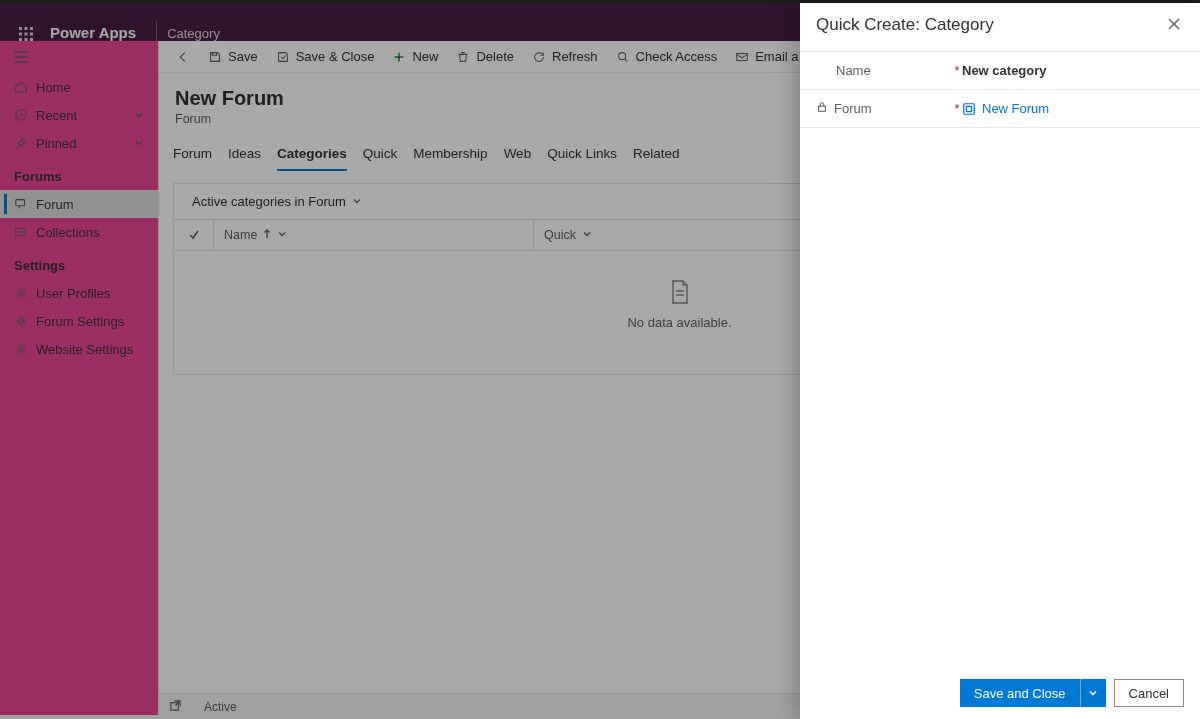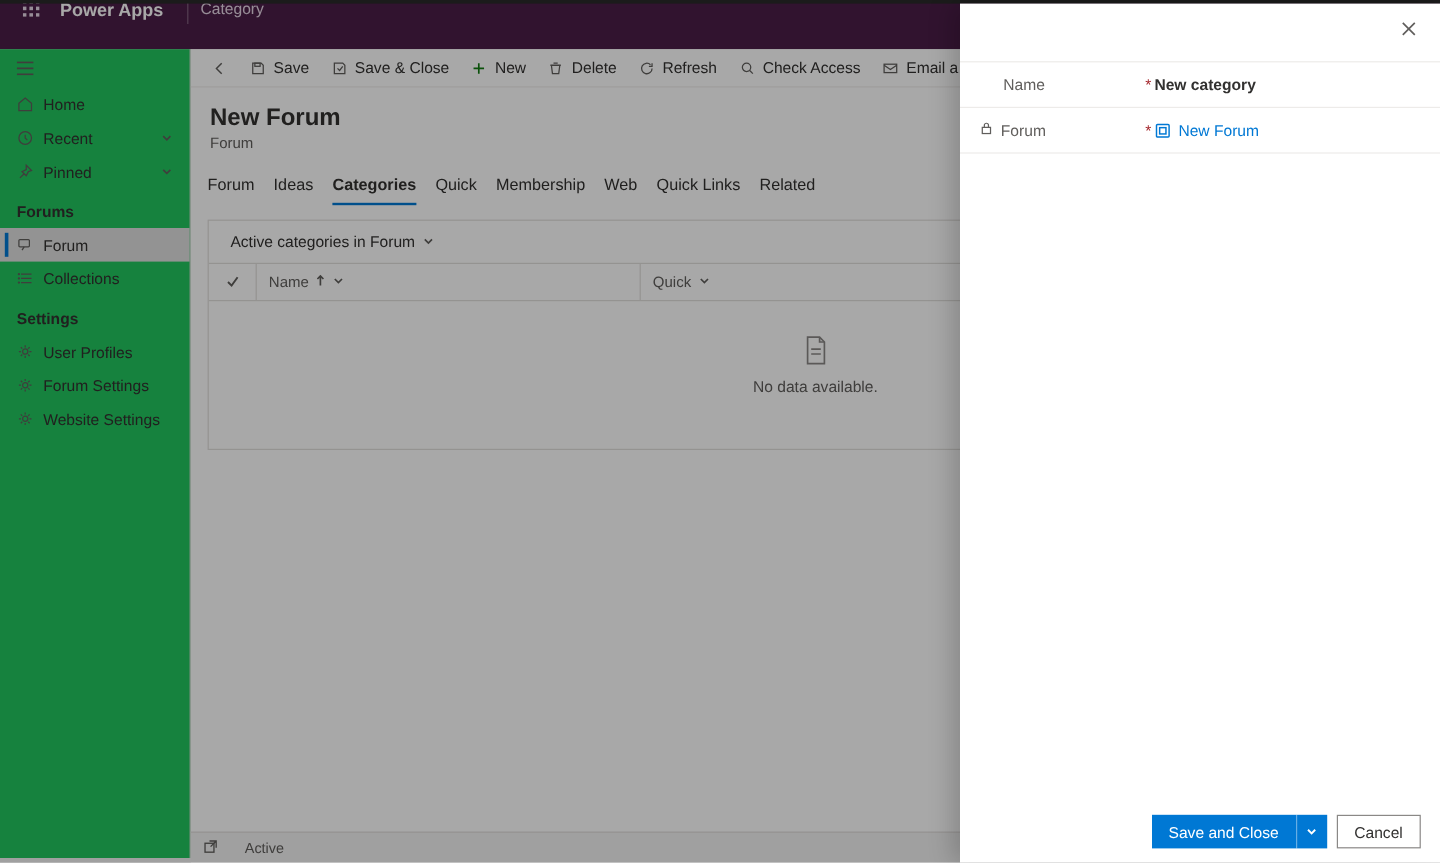--- a/index.html
+++ b/index.html
@@ -1,27 +1,27 @@
 <!DOCTYPE html>
 <html><head>
 <meta charset="utf-8">
 <style>
 * { margin: 0; padding: 0; box-sizing: border-box; font-family: "Segoe UI", Arial, sans-serif; }
 body { width: 1200px; height: 719px; overflow: hidden; position: relative; background: #f3f3f3; }
 
 
-.topbar { height: 41px; background: #4b1e48; color: #fff; display: flex; align-items: flex-start; padding: 0 6px; }
+.topbar { height: 41px; background: #4b1e48; color: #fff; display: flex; align-items: flex-end; padding: 0 6px; }
 .waffle { width: 40px; display: flex; justify-content: center; align-items: center; }
 .waffle svg { fill: #e6d6e5; }
 .brand { font-size: 15px; font-weight: 600; padding: 0 10px 0 4px; }
 .divider-v { width: 1px; height: 20px; background: rgba(255,255,255,.3); margin: 0 10px; }
 .crumb { font-size: 13px; color: #e6d6e5; }
 
 
-.leftnav { position: absolute; top: 41px; left: 0; width: 159px; bottom: 4px; background: #22c55e; border-right: 1px solid #e1dfdd; }
+.leftnav { position: absolute; top: 41px; left: 0; width: 159px; bottom: 4px; background: #ec4899; border-right: 1px solid #e1dfdd; }
 .hamrow { height: 32px; display: flex; align-items: center; padding-left: 14px; }
 .navitem { height: 28px; display: flex; align-items: center; padding: 0 14px; font-size: 13px; color: #323130; cursor: pointer; position: relative; }
 .navitem .ico { width: 22px; display: flex; align-items: center; }
 .navitem .chev { margin-left: auto; }
 .navitem.sel { background: #e0e0e0; }
 .navitem.sel::before { content: ""; position: absolute; left: 4px; top: 4px; bottom: 4px; width: 3px; background: #0078d4; }
 .navgrp { font-size: 13px; font-weight: 600; color: #323130; padding: 12px 14px 6px; }
 
 
 .cmdbar { position: absolute; top: 41px; left: 159px; right: 0; height: 32px; background: #fff; border-bottom: 1px solid #edebe9; display: flex; align-items: center; padding: 0 8px; gap: 0; }
@@ -330,20 +330,21 @@
         <rect x="2" y="4" width="8" height="8"></rect>
         <path d="M6 2h6v6M12 2L7 7"></path>
       </svg></span>
   <span>Active</span>
 </div>
 
 <div class="scrim"></div>
 
 <div class="panel">
   <div class="ptitle">
+    <span>Quick Create: Category</span>
     <span class="close">
       <svg width="12" height="12" viewBox="0 0 12 12" stroke="#605e5c" stroke-width="1.4">
           <line x1="1" y1="1" x2="11" y2="11"></line>
           <line x1="11" y1="1" x2="1" y2="11"></line>
         </svg>
     </span>
   </div>
   <div class="pfields">
     <div class="prow">
       <div class="plabel">

